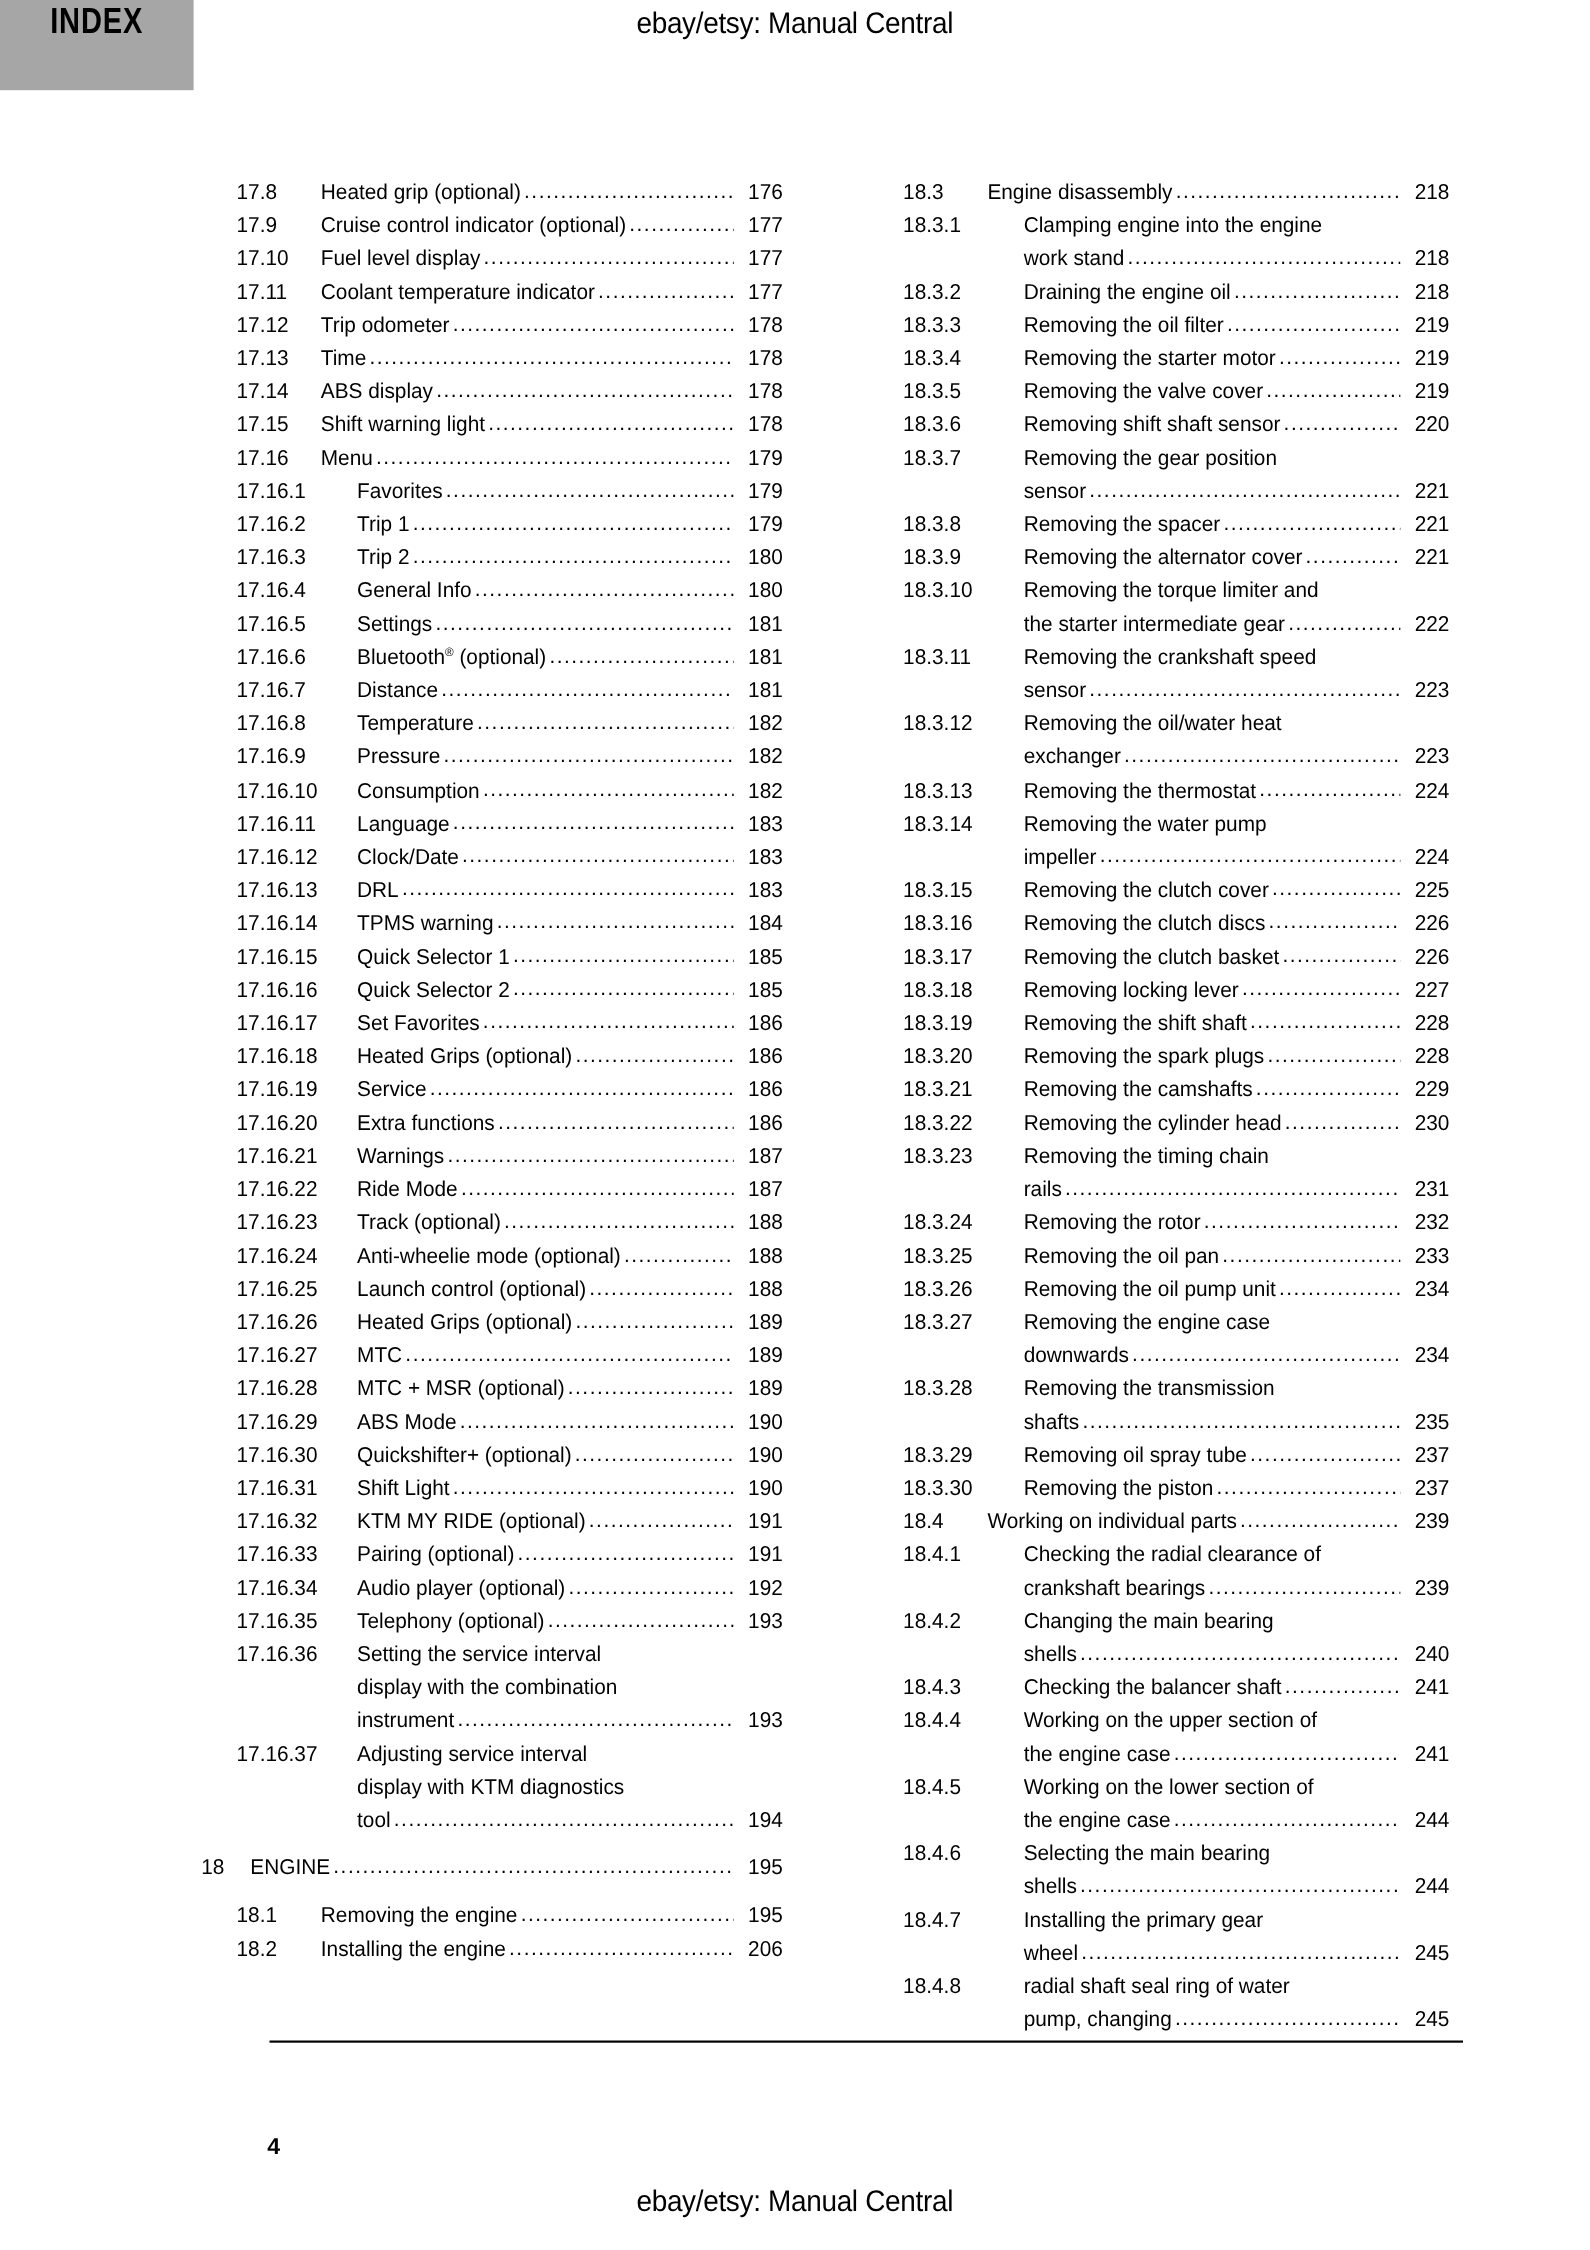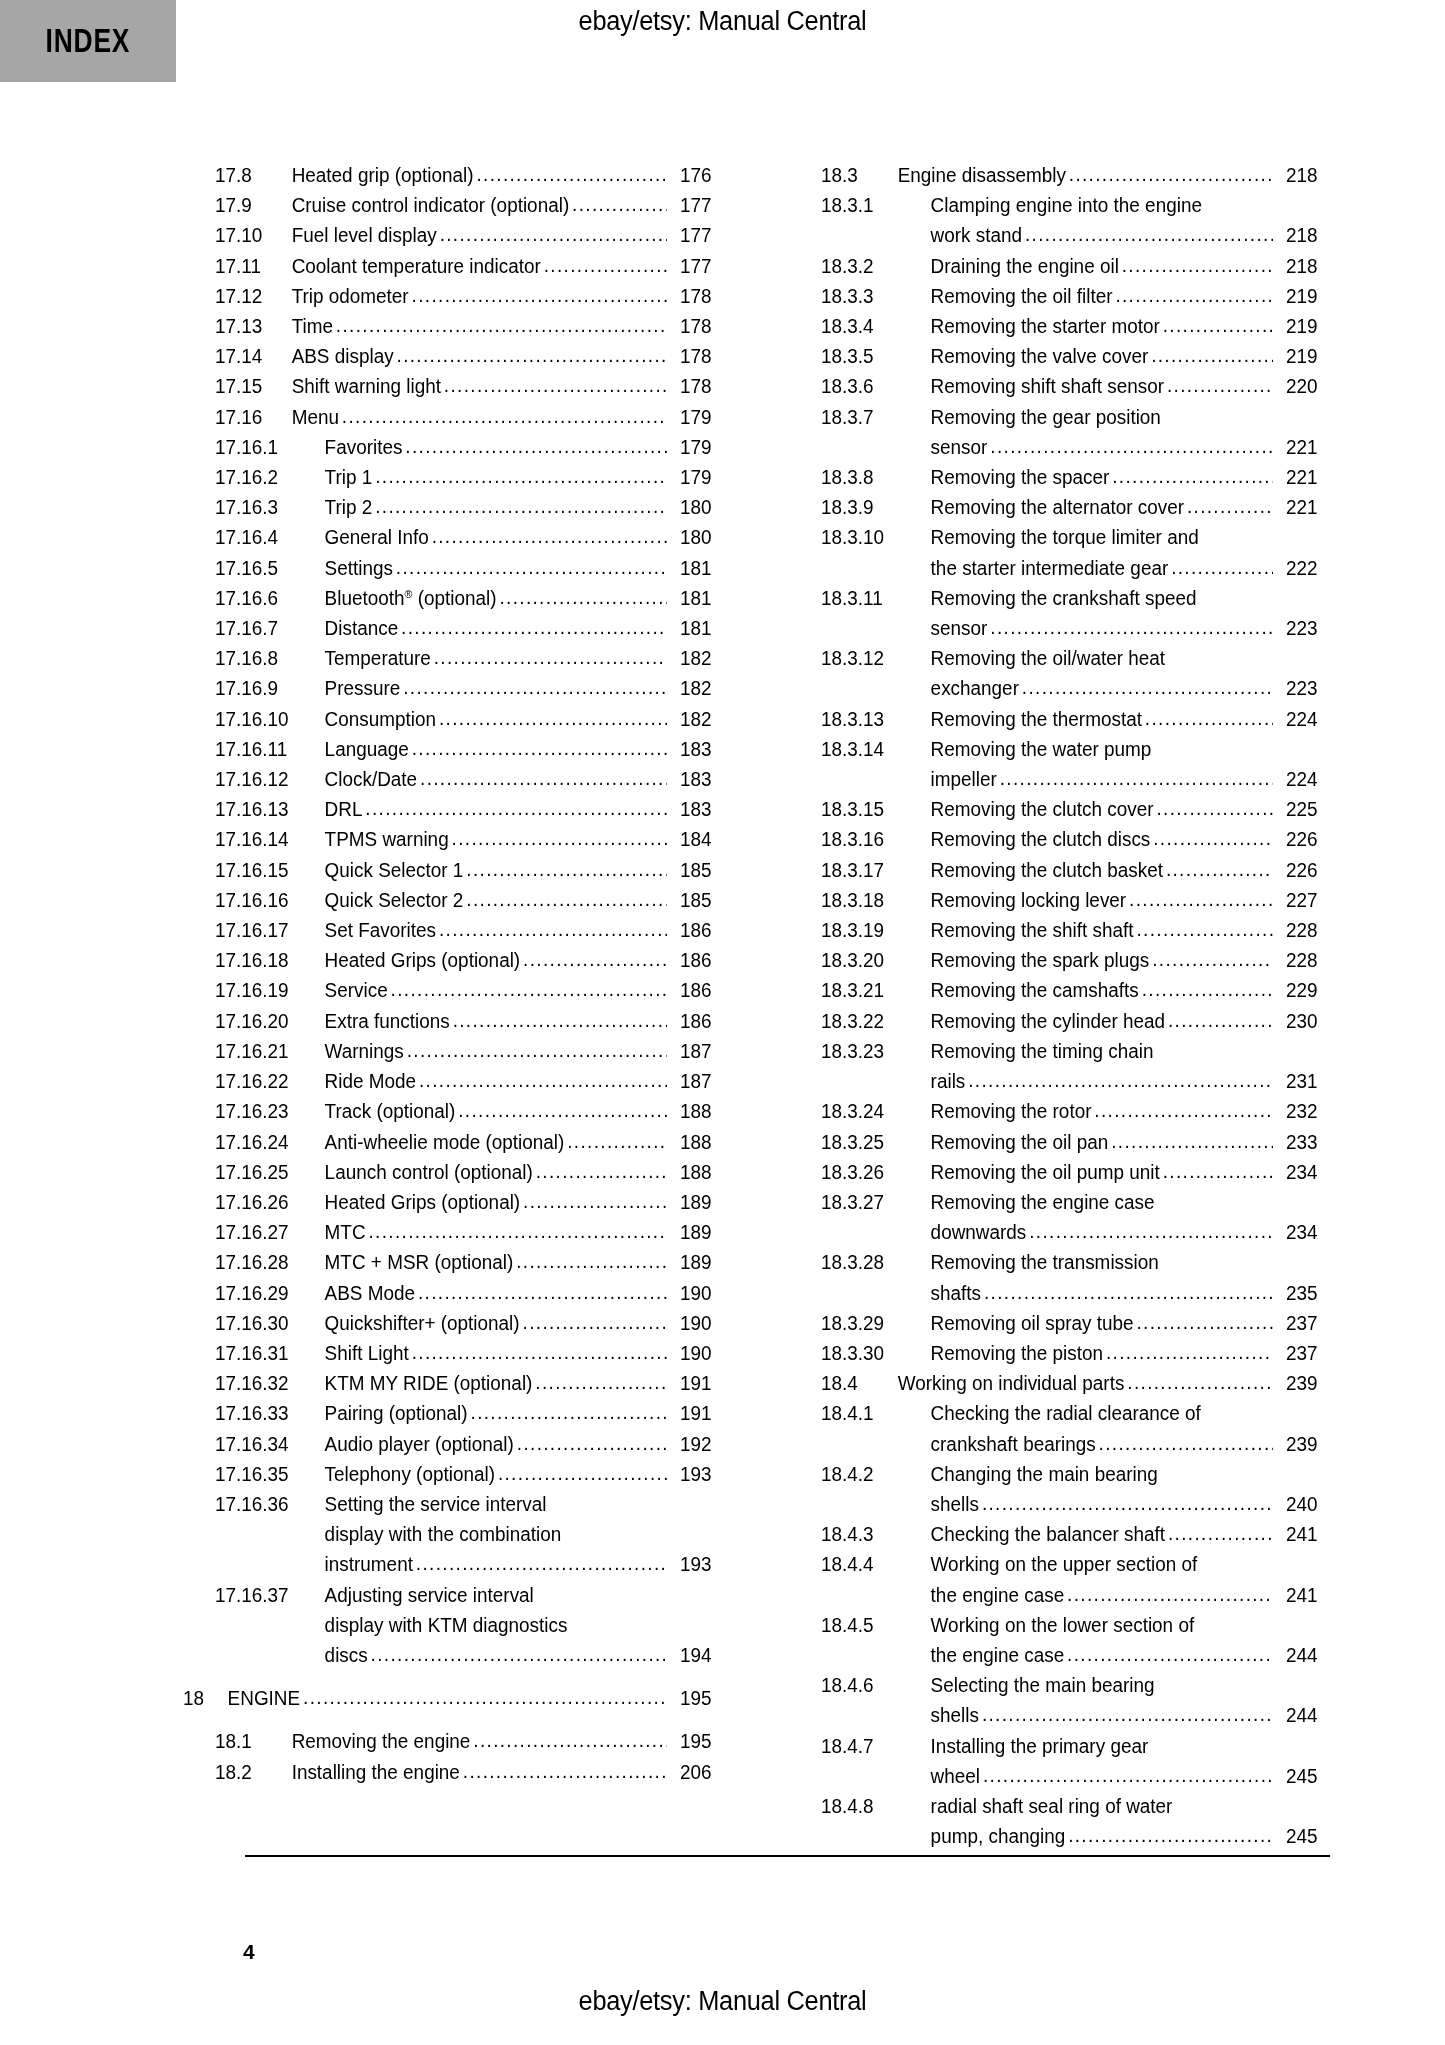--- a/index.html
+++ b/index.html
@@ -20,21 +20,21 @@
 
   
   .index-tab {
     position: absolute;
     left: 0;
     top: 0;
     width: 176px;
     height: 82px;
     background: #a6a6a6;
     display: flex;
-    align-items: center;
+    align-items: flex-start;
     justify-content: center;
   }
   .index-tab-label {
     font-size: 33px;
     font-weight: bold;
     letter-spacing: 1px;
     color: #000;
     transform: scaleX(0.80);
     font-family: "Liberation Sans", sans-serif;
   }
@@ -439,21 +439,21 @@
         <span class="toc-page blank"></span>
       </div>
       <div class="toc-entry lvl3 cont">
         <span class="toc-num"></span>
         <span class="toc-text">display with KTM diagnostics</span>
         <span class="toc-leader"></span>
         <span class="toc-page blank"></span>
       </div>
       <div class="toc-entry lvl3 cont">
         <span class="toc-num"></span>
-        <span class="toc-text">discs</span>
+        <span class="toc-text">tool</span>
         <span class="toc-leader">..........................................................................................</span>
         <span class="toc-page">194</span>
       </div>
       <div class="toc-entry lvl1 gap-before">
         <span class="toc-num">18</span>
         <span class="toc-text">ENGINE</span>
         <span class="toc-leader">..........................................................................................</span>
         <span class="toc-page">195</span>
       </div>
       <div class="toc-entry lvl2 gap-before">

